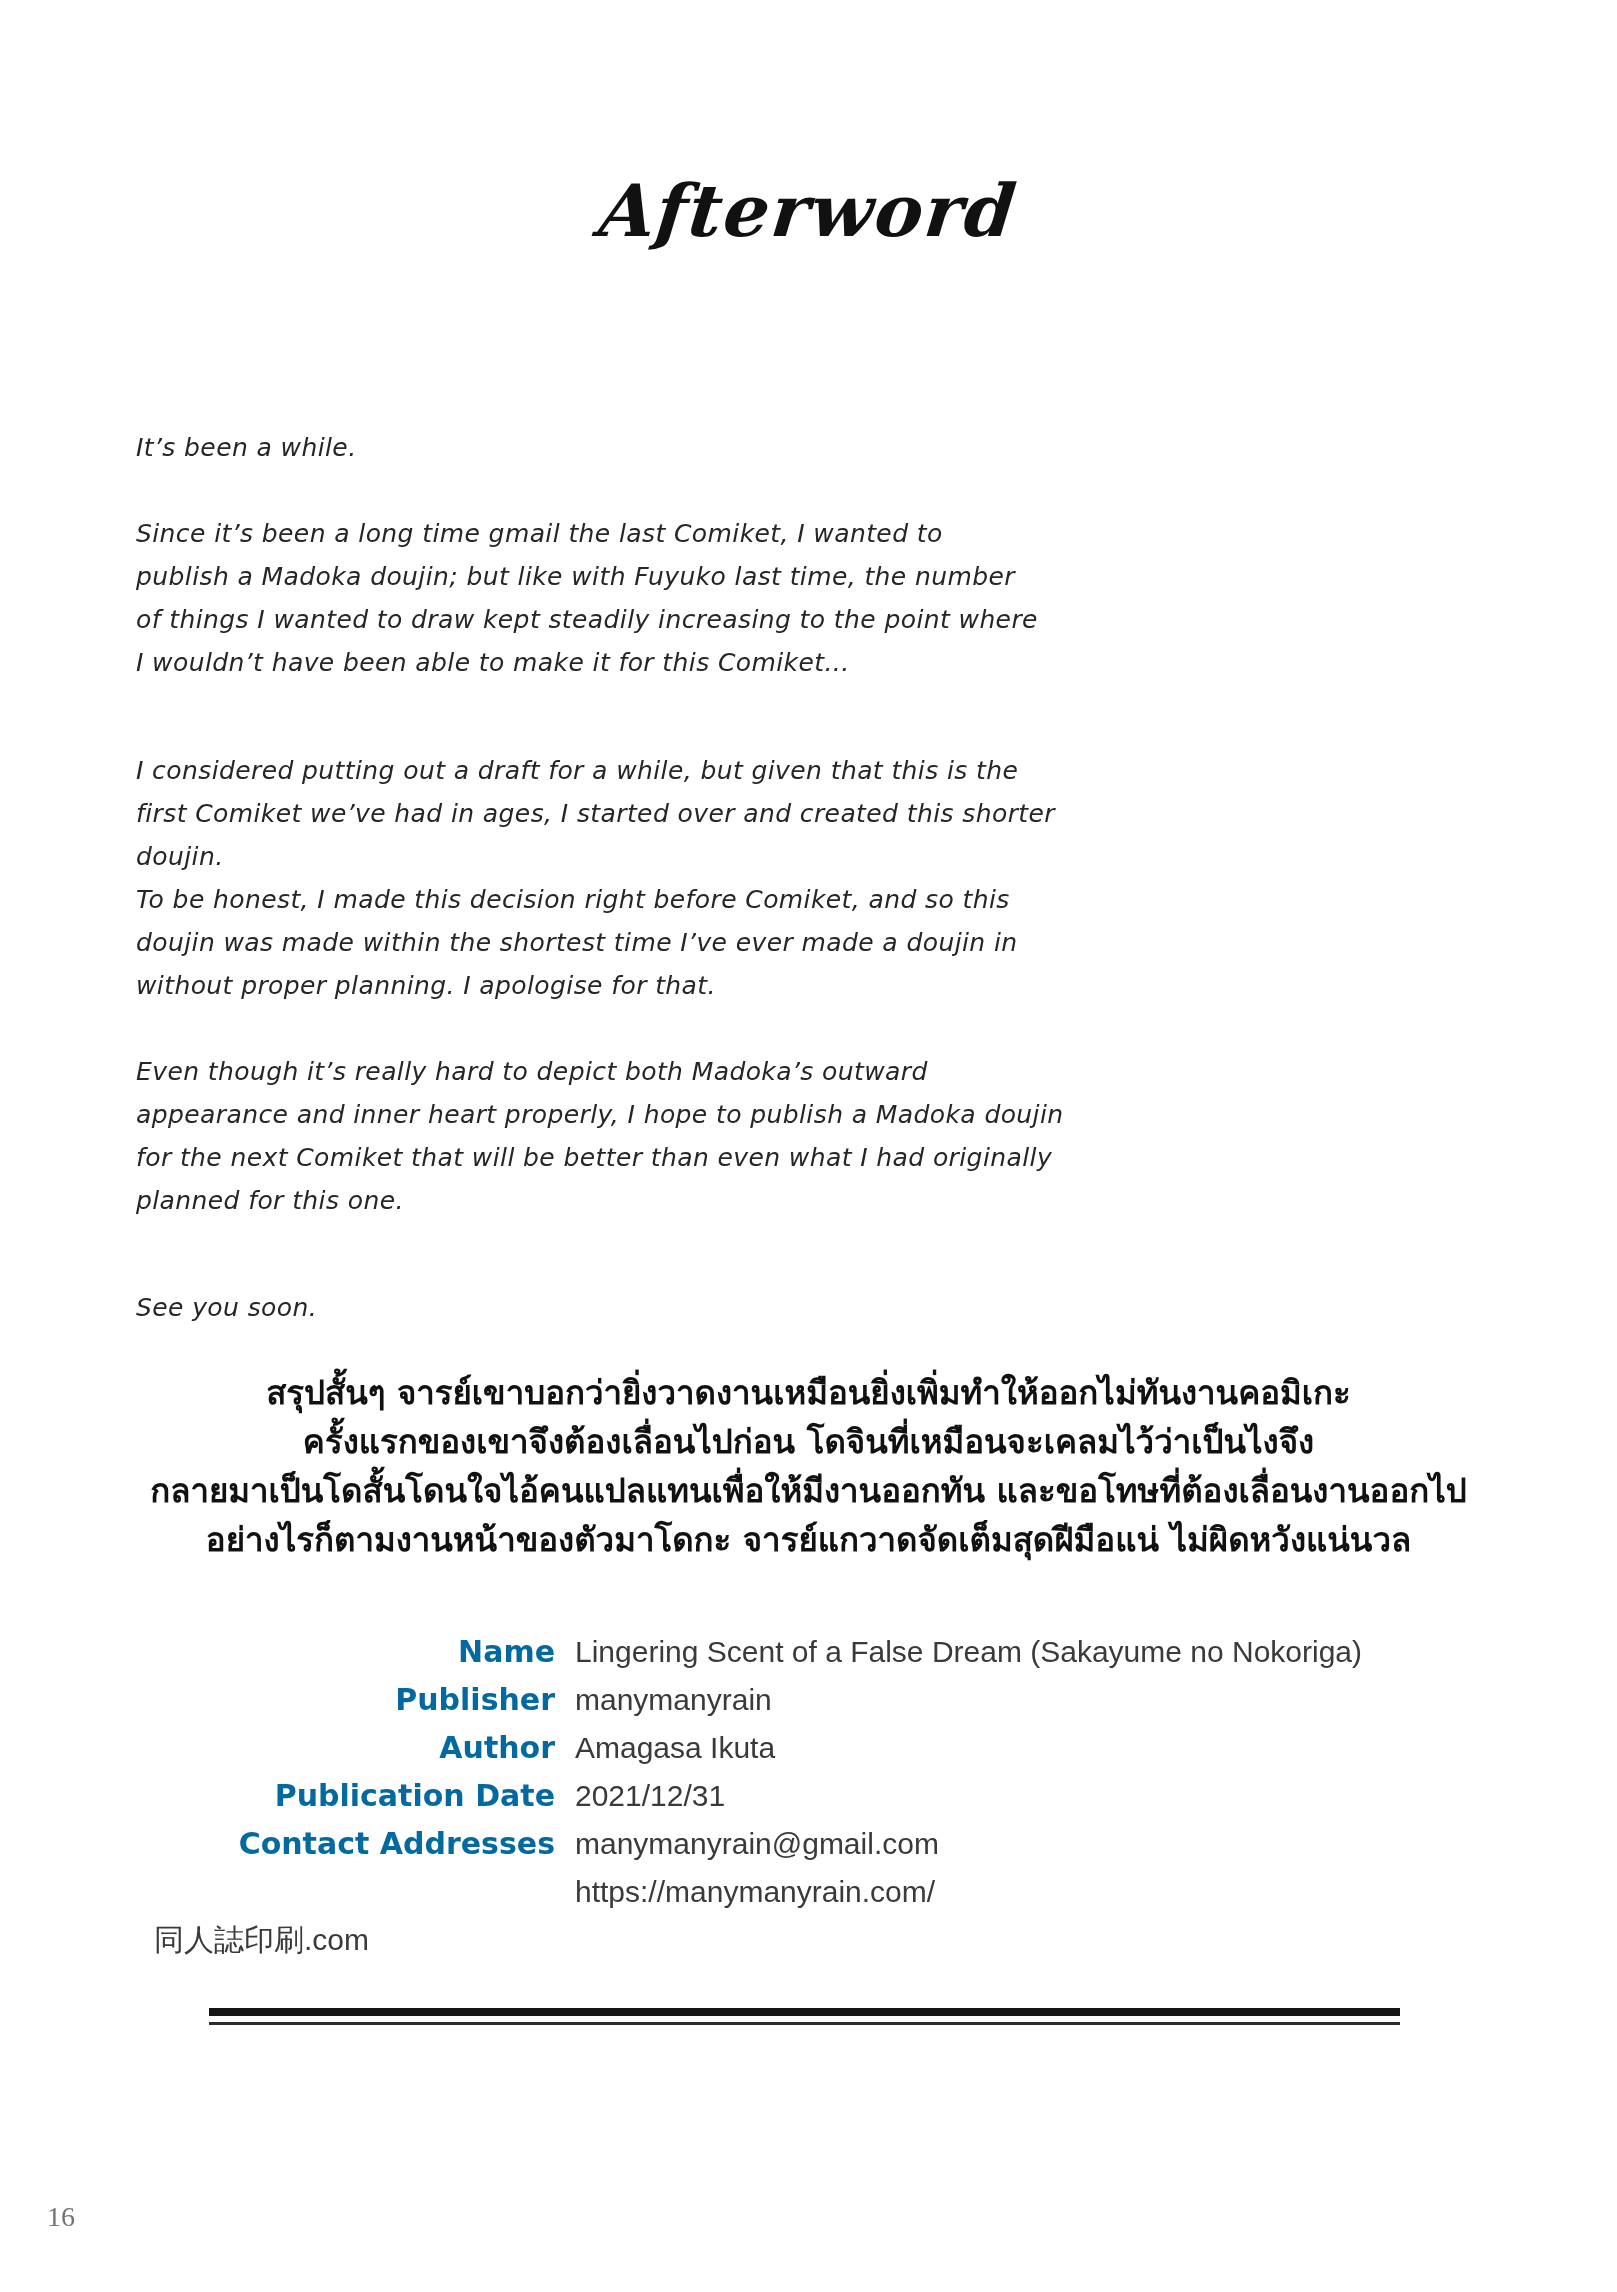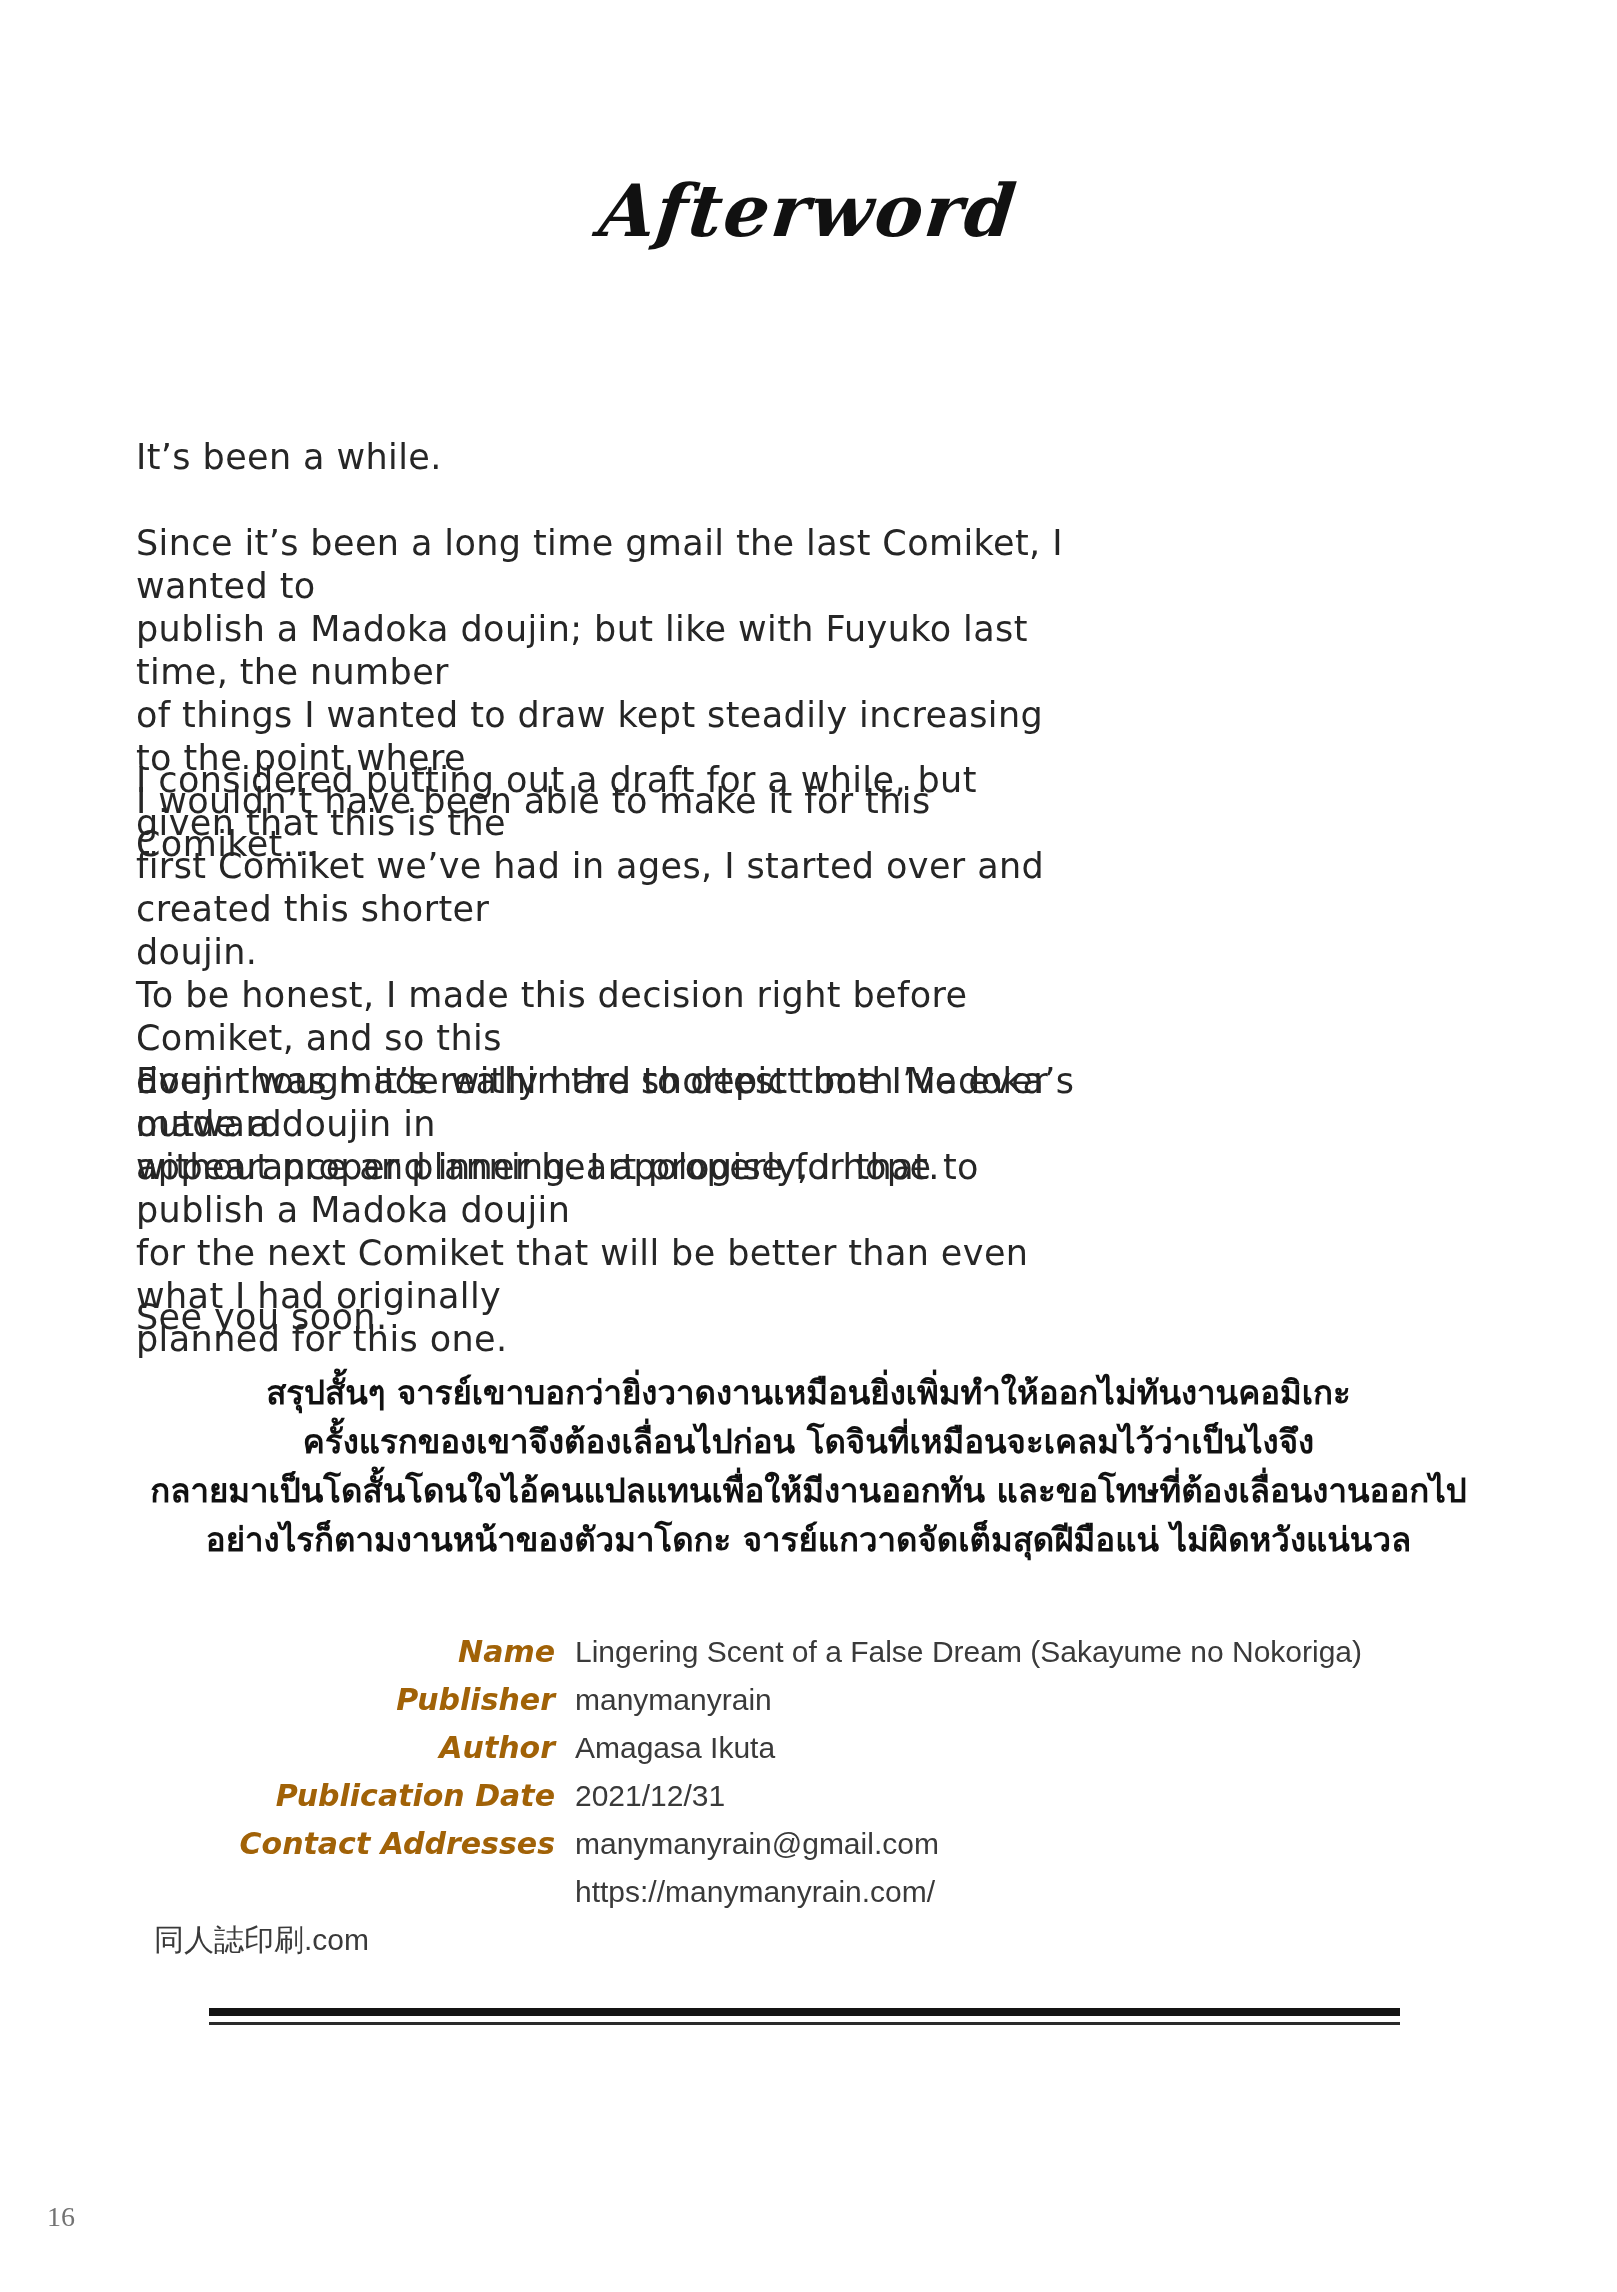--- a/index.html
+++ b/index.html
@@ -27,21 +27,22 @@
     letter-spacing: 1.8px;
     color: #111;
     transform: skewX(-6deg);
   }
 
   
   .body-text {
     position: absolute;
     left: 136px;
     width: 940px;
-    font-size: 35px;
+    font-style: italic;
+    font-size: 25px;
     line-height: 43px;
     letter-spacing: 0.4px;
     color: #262626;
     white-space: pre-line;
   }
   .p1 { top: 401px; }
   .p2 { top: 487px; }
   .p3 { top: 724px; }
   .p4 { top: 1025px; }
   .p5 { top: 1261px; }
@@ -66,23 +67,22 @@
     left: 134px;
     width: 1343px;
     font-size: 30px;
     line-height: 48px;
   }
   .c-row { display: flex; }
   .c-label {
     width: 421px;
     text-align: right;
     font-weight: 700;
-    color: #a16207;
+    color: #0369a1;
     flex: 0 0 auto;
-    font-style: italic;
   }
   .c-values {
     margin-left: 20px;
     font-family: "Liberation Sans", sans-serif;
     font-weight: 400;
     color: #3a3a3a;
   }
 
   
   .double-rule {

